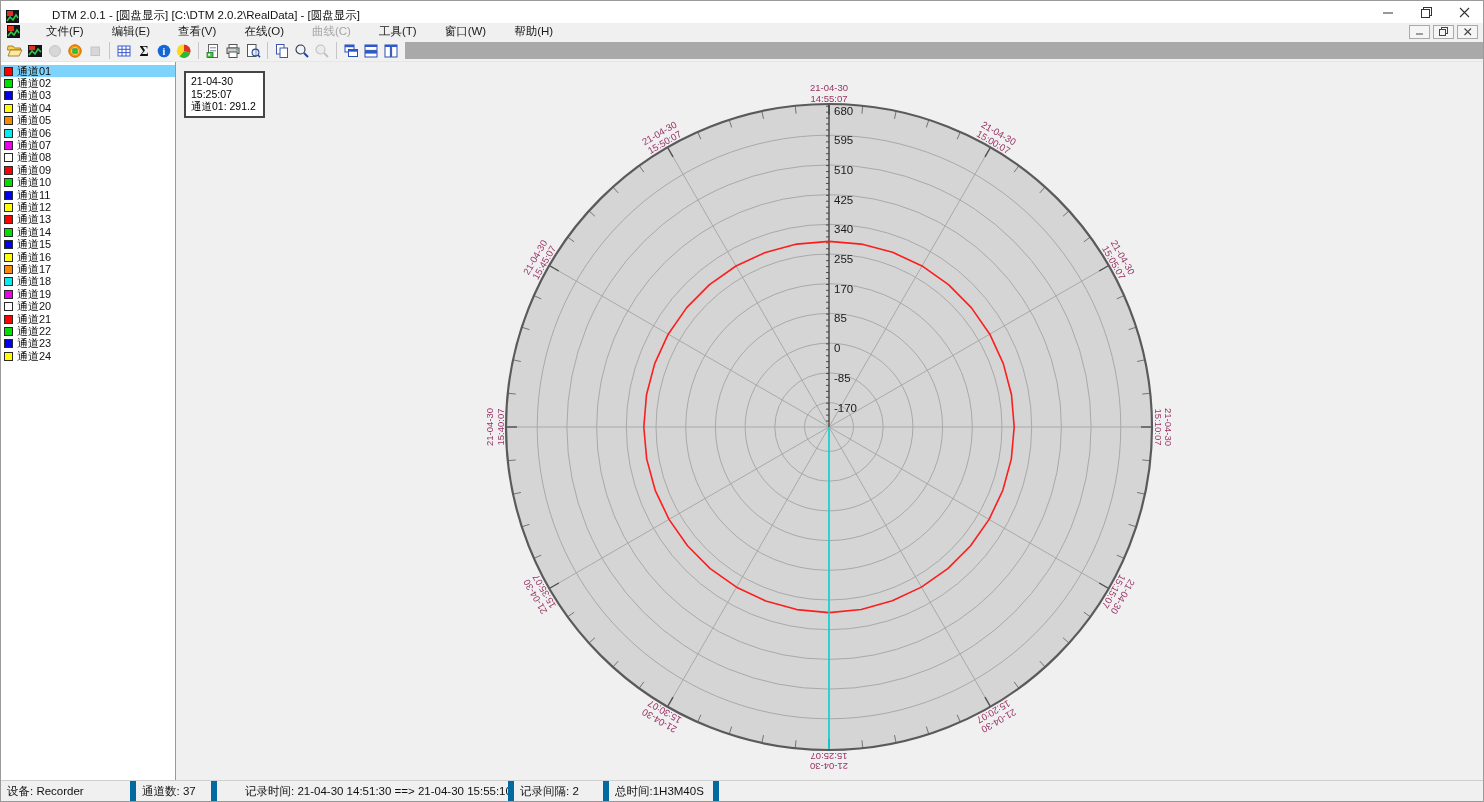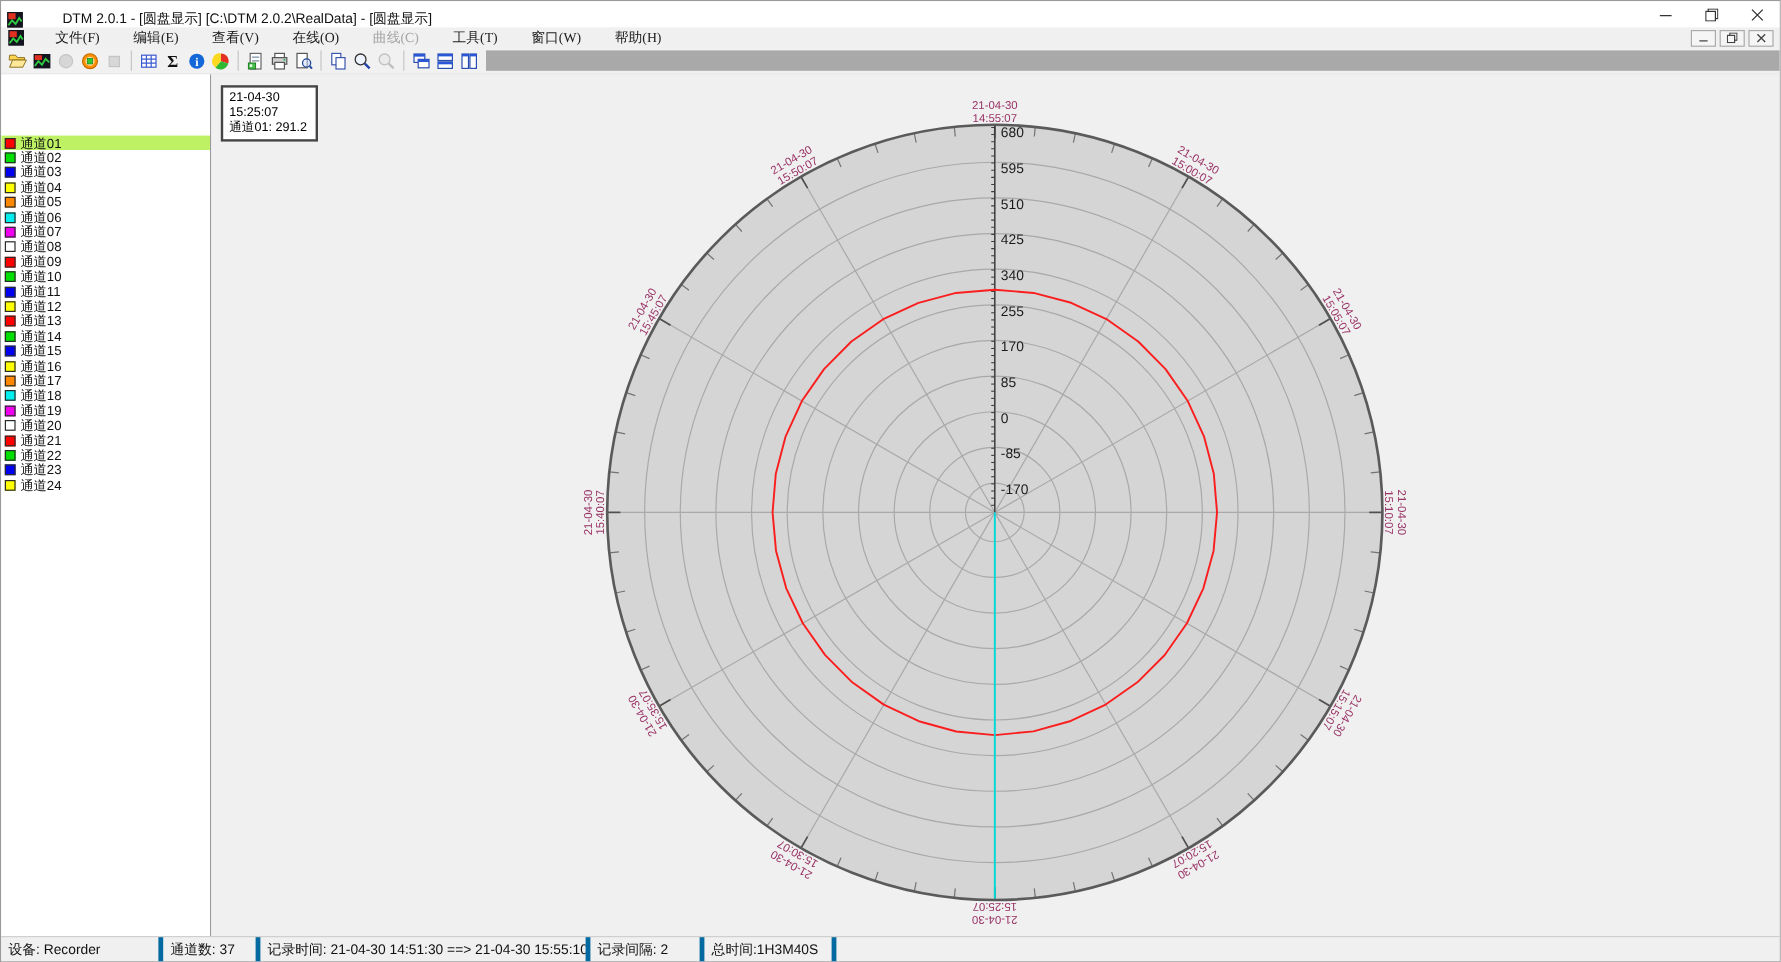--- a/index.html
+++ b/index.html
@@ -18,56 +18,56 @@
   .win-controls { margin-left:auto; display:flex; align-items:center; height:100%; }
   .win-btn { width:38px; height:17px; display:flex; align-items:center; justify-content:center;
     color:#333; font-size:12px; line-height:1; cursor:default; }
   .win-btn svg { display:block; }
 
   
   .menubar { height:17px; background:#f0f0f0; display:flex; align-items:center;
     font-size:11.5px; color:#1a1a1a; flex:0 0 auto; }
   .menubar .app-icon { margin-left:6px; }
   .menu-items { display:flex; margin-left:12px; }
-  .menu-item { padding:1px 14px; white-space:nowrap;font-family:Liberation Serif, serif; }
+  .menu-item { padding:1px 14px; white-space:nowrap; }
   .menu-item.disabled { color:#a5a5a5; }
   .mdi-controls { margin-left:auto; margin-right:5px; display:flex; gap:3px; }
   .mdi-btn { width:21px; height:14px; border:1px solid #ababab; background:#f5f5f5;
     display:flex; align-items:center; justify-content:center; font-size:9px; color:#444; }
 
   
   .toolbar { height:22px; background:#f1f1f1; display:flex; align-items:stretch; flex:0 0 auto;
     border-bottom:1px solid #e6e6e6; }
   .tb-buttons { display:flex; align-items:center; padding-left:4px; flex:0 0 auto; }
   .tb-btn { width:20px; height:20px; display:flex; align-items:center; justify-content:center; }
   .tb-btn.disabled { opacity:.45; filter:grayscale(1); }
   .tb-sep { width:1px; height:17px; background:#c6c6c6; margin:0 4px; }
   .tb-rest { flex:1 1 auto; margin:2px 0 2px 4px; background:#a9a9a9; }
 
   
   .main { flex:1 1 auto; display:flex; min-height:0; }
   .left-panel { width:175px; flex:0 0 auto; background:#ffffff; border-right:1px solid #999;
     padding-top:3px; overflow:hidden; }
   .channel-row { height:12.4px; display:flex; align-items:center; padding-left:3px;
     font-size:11px; color:#111; white-space:nowrap; }
-  .channel-row.selected { background:#bef264;margin-top:48px; }
+  .channel-row.selected { background:#7dd3fc; }
   .swatch { width:9px; height:9px; border:1px solid #2a2a2a; margin-right:4px; flex:0 0 auto; }
 
   .client { flex:1 1 auto; position:relative; background:#f0f0f0; overflow:hidden; }
   #chart-svg { position:absolute; left:0; top:0; }
 
   .tooltip { position:absolute; left:8px; top:9px; background:#fff;
     border:2px solid #454545; padding:2px 7px 3px 5px; font-size:10.5px; line-height:12.5px;
     color:#000; white-space:nowrap; z-index:5; }
 
   
   .statusbar { height:21px; flex:0 0 auto; background:#f0f0f0; border-top:1px solid #cfcfcf;
     display:flex; align-items:stretch; font-size:11.5px; color:#111; }
   .status-field { display:flex; align-items:center; padding-left:6px;
-    border-right:4px solid #0369a1; white-space:nowrap; overflow:hidden; }
+    border-right:6px solid #0369a1; white-space:nowrap; overflow:hidden; }
   .status-field.fill { flex:1 1 auto; border-right:none; }
 </style>
 </head>
 <body>
 
 <div class="window">
 
   <div class="titlebar">
     <span class="app-icon">
       <svg width="13" height="13">
@@ -576,19 +576,19 @@
         <div>21-04-30</div>
         <div>15:25:07</div>
         <div>通道01: 291.2</div>
       </div>
     </div>
   </div>
 
   <div class="statusbar" id="status-bar">
       <div class="status-field" style="width: 135px;">设备: Recorder</div>
       <div class="status-field" style="width: 81px;">通道数: 37</div>
-      <div class="status-field" style="width: 275px;">记录时间: 21-04-30 14:51:30 ==&gt; 21-04-30 15:55:10</div>
+      <div class="status-field" style="width: 275px; margin-left: 22px;">记录时间: 21-04-30 14:51:30 ==&gt; 21-04-30 15:55:10</div>
       <div class="status-field" style="width: 95px;">记录间隔: 2</div>
       <div class="status-field" style="width: 110px;">总时间:1H3M40S</div>
       <div class="status-field fill"></div>
     </div>
 
 </div>
 
 </body></html>

